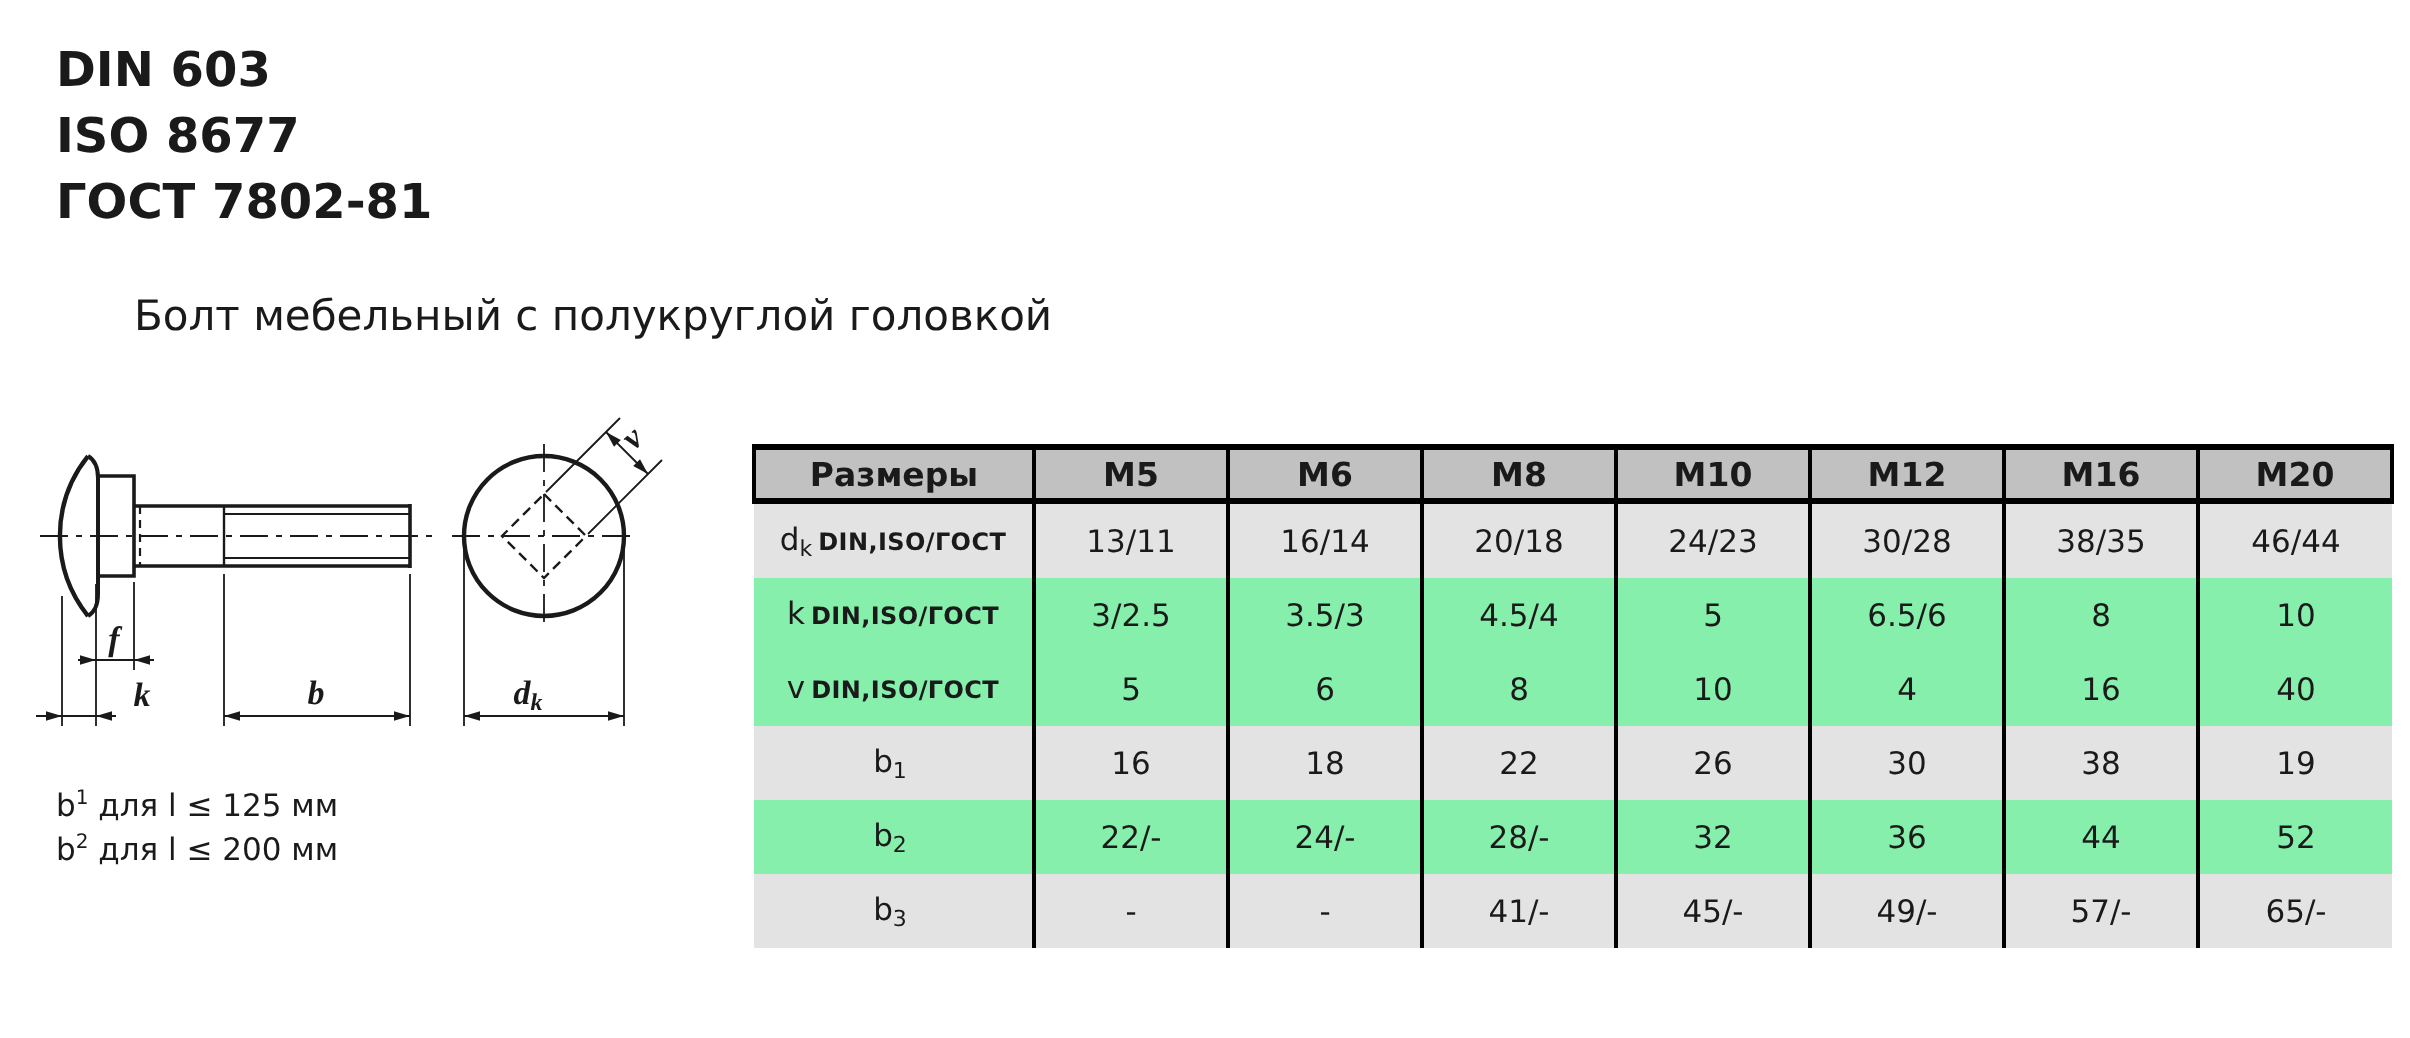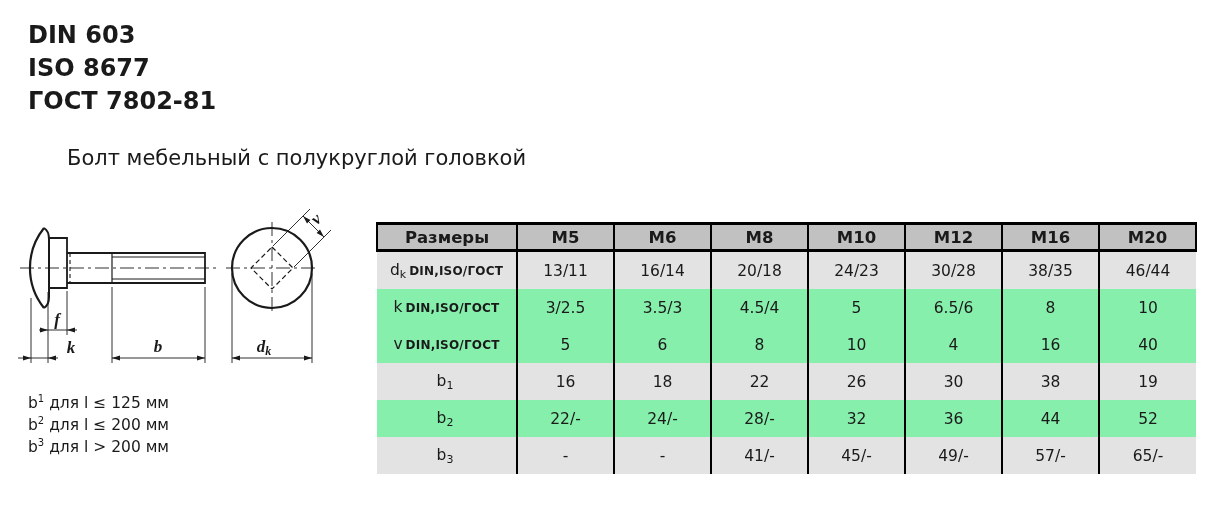--- a/index.html
+++ b/index.html
@@ -189,14 +189,13 @@
           <td>57/-</td>
           <td>65/-</td>
         </tr>
       </tbody>
   </table>
 </div>
 
 <div class="footnotes" id="footnotes">
     <div><span>b</span><sup>1</sup><span> для l ≤ 125 мм</span></div>
     <div><span>b</span><sup>2</sup><span> для l ≤ 200 мм</span></div>
-    <div><span>b</span><sup>3</sup><span> для l &gt; 200 мм</span></div>
   </div>
 
 </body></html>

